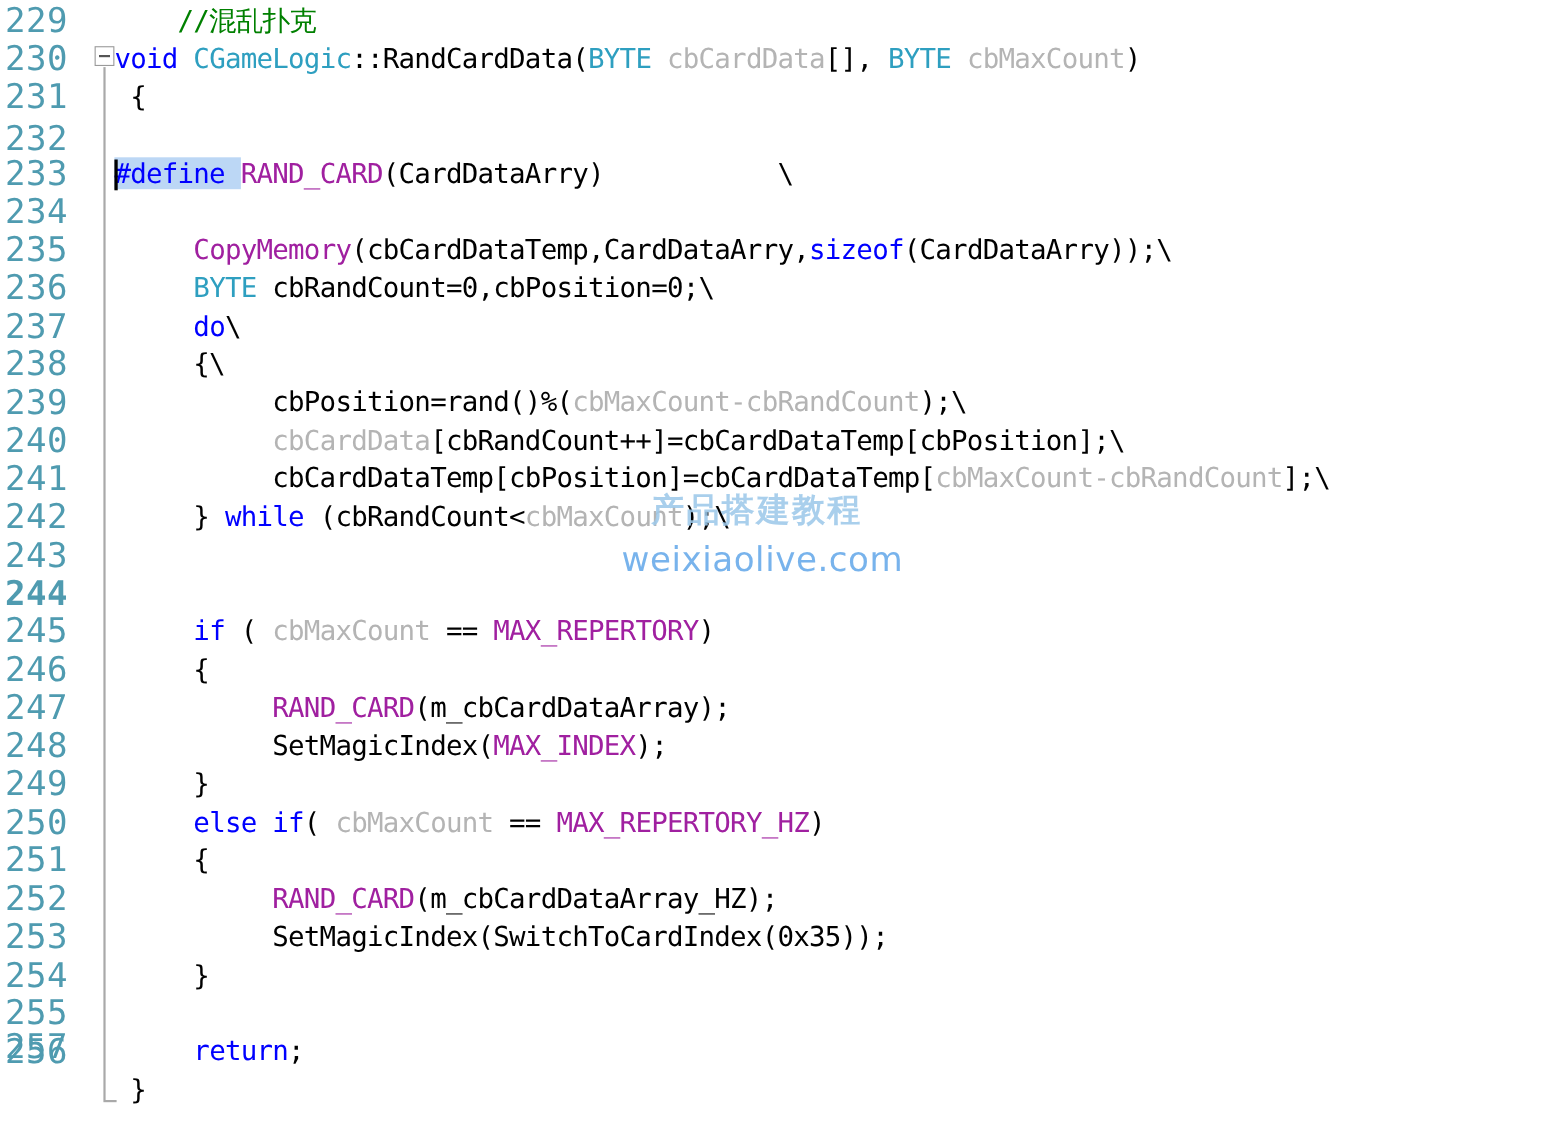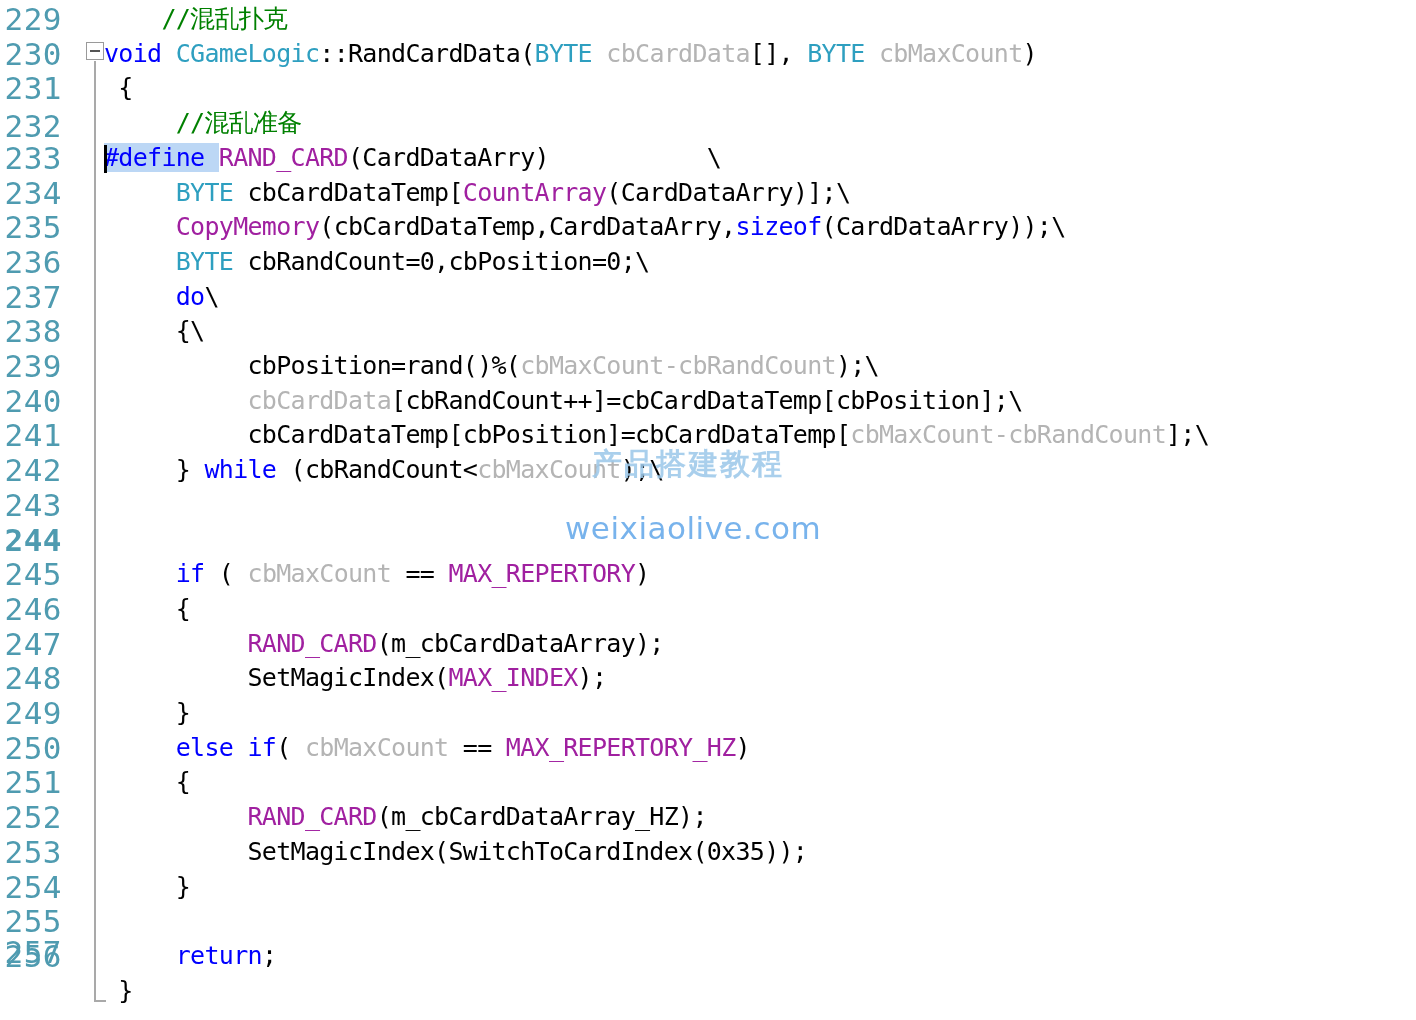--- a/index.html
+++ b/index.html
@@ -133,21 +133,20 @@
     opacity: 0.88;
   }
   .wm-en {
     left: 565px;
     top: 491px;
     font-family: "DejaVu Sans", "Liberation Sans", sans-serif;
     font-size: 31px;
     letter-spacing: 0.5px;
     color: #5ba3e8;
     opacity: 0.82;
-    margin-top: 19px;
   }
 </style>
 </head>
 <body>
 
 <div id="editor">
 
   <div class="gutter">
       <div class="ln" style="top: 2px;">229</div>
       <div class="ln" style="top: 36.7px;">230</div>
@@ -181,23 +180,21 @@
     </div>
 
   <div class="fold-box" id="fold-box" style="top: 41.7px;"></div>
   <div class="fold-line" id="fold-line" style="top: 60.7px; height: 938.9px;"></div>
   <div class="fold-foot" id="fold-foot" style="top: 999.6px;"></div>
 
   <div class="code" id="code-surface">
       <div class="line" style="top: 2px;"><span class="plain">    </span><span class="comment">//混乱扑克</span></div>
       <div class="line" style="top: 36.7px;"><span class="kw">void</span><span class="plain"> </span><span class="type">CGameLogic</span><span class="plain">::RandCardData(</span><span class="type">BYTE</span><span class="plain"> </span><span class="dim">cbCardData</span><span class="plain">[], </span><span class="type">BYTE</span><span class="plain"> </span><span class="dim">cbMaxCount</span><span class="plain">)</span></div>
       <div class="line" style="top: 71.4px;"><span class="plain"> {</span></div>
-      <div class="line" style="top: 106.1px;"><span class="plain">     </span><span class="comment">//混乱准备</span></div>
       <div class="line" style="top: 140.8px;"><span class="kw sel">#define </span><span class="macro">RAND_CARD</span><span class="plain">(CardDataArry)           \</span></div>
-      <div class="line" style="top: 175.5px;"><span class="plain">     </span><span class="type">BYTE</span><span class="plain"> cbCardDataTemp[</span><span class="macro">CountArray</span><span class="plain">(CardDataArry)];\</span></div>
       <div class="line" style="top: 210.2px;"><span class="plain">     </span><span class="macro">CopyMemory</span><span class="plain">(cbCardDataTemp,CardDataArry,</span><span class="kw">sizeof</span><span class="plain">(CardDataArry));\</span></div>
       <div class="line" style="top: 244.9px;"><span class="plain">     </span><span class="type">BYTE</span><span class="plain"> cbRandCount=0,cbPosition=0;\</span></div>
       <div class="line" style="top: 279.6px;"><span class="plain">     </span><span class="kw">do</span><span class="plain">\</span></div>
       <div class="line" style="top: 314.3px;"><span class="plain">     {\</span></div>
       <div class="line" style="top: 349px;"><span class="plain">          cbPosition=rand()%(</span><span class="dim">cbMaxCount-cbRandCount</span><span class="plain">);\</span></div>
       <div class="line" style="top: 383.7px;"><span class="plain">          </span><span class="dim">cbCardData</span><span class="plain">[cbRandCount++]=cbCardDataTemp[cbPosition];\</span></div>
       <div class="line" style="top: 418.4px;"><span class="plain">          cbCardDataTemp[cbPosition]=cbCardDataTemp[</span><span class="dim">cbMaxCount-cbRandCount</span><span class="plain">];\</span></div>
       <div class="line" style="top: 453.1px;"><span class="plain">     } </span><span class="kw">while</span><span class="plain"> (cbRandCount&lt;</span><span class="dim">cbMaxCount</span><span class="plain">);\</span></div>
       <div class="line" style="top: 487.8px;"></div>
       <div class="line" style="top: 522.5px;"></div>

